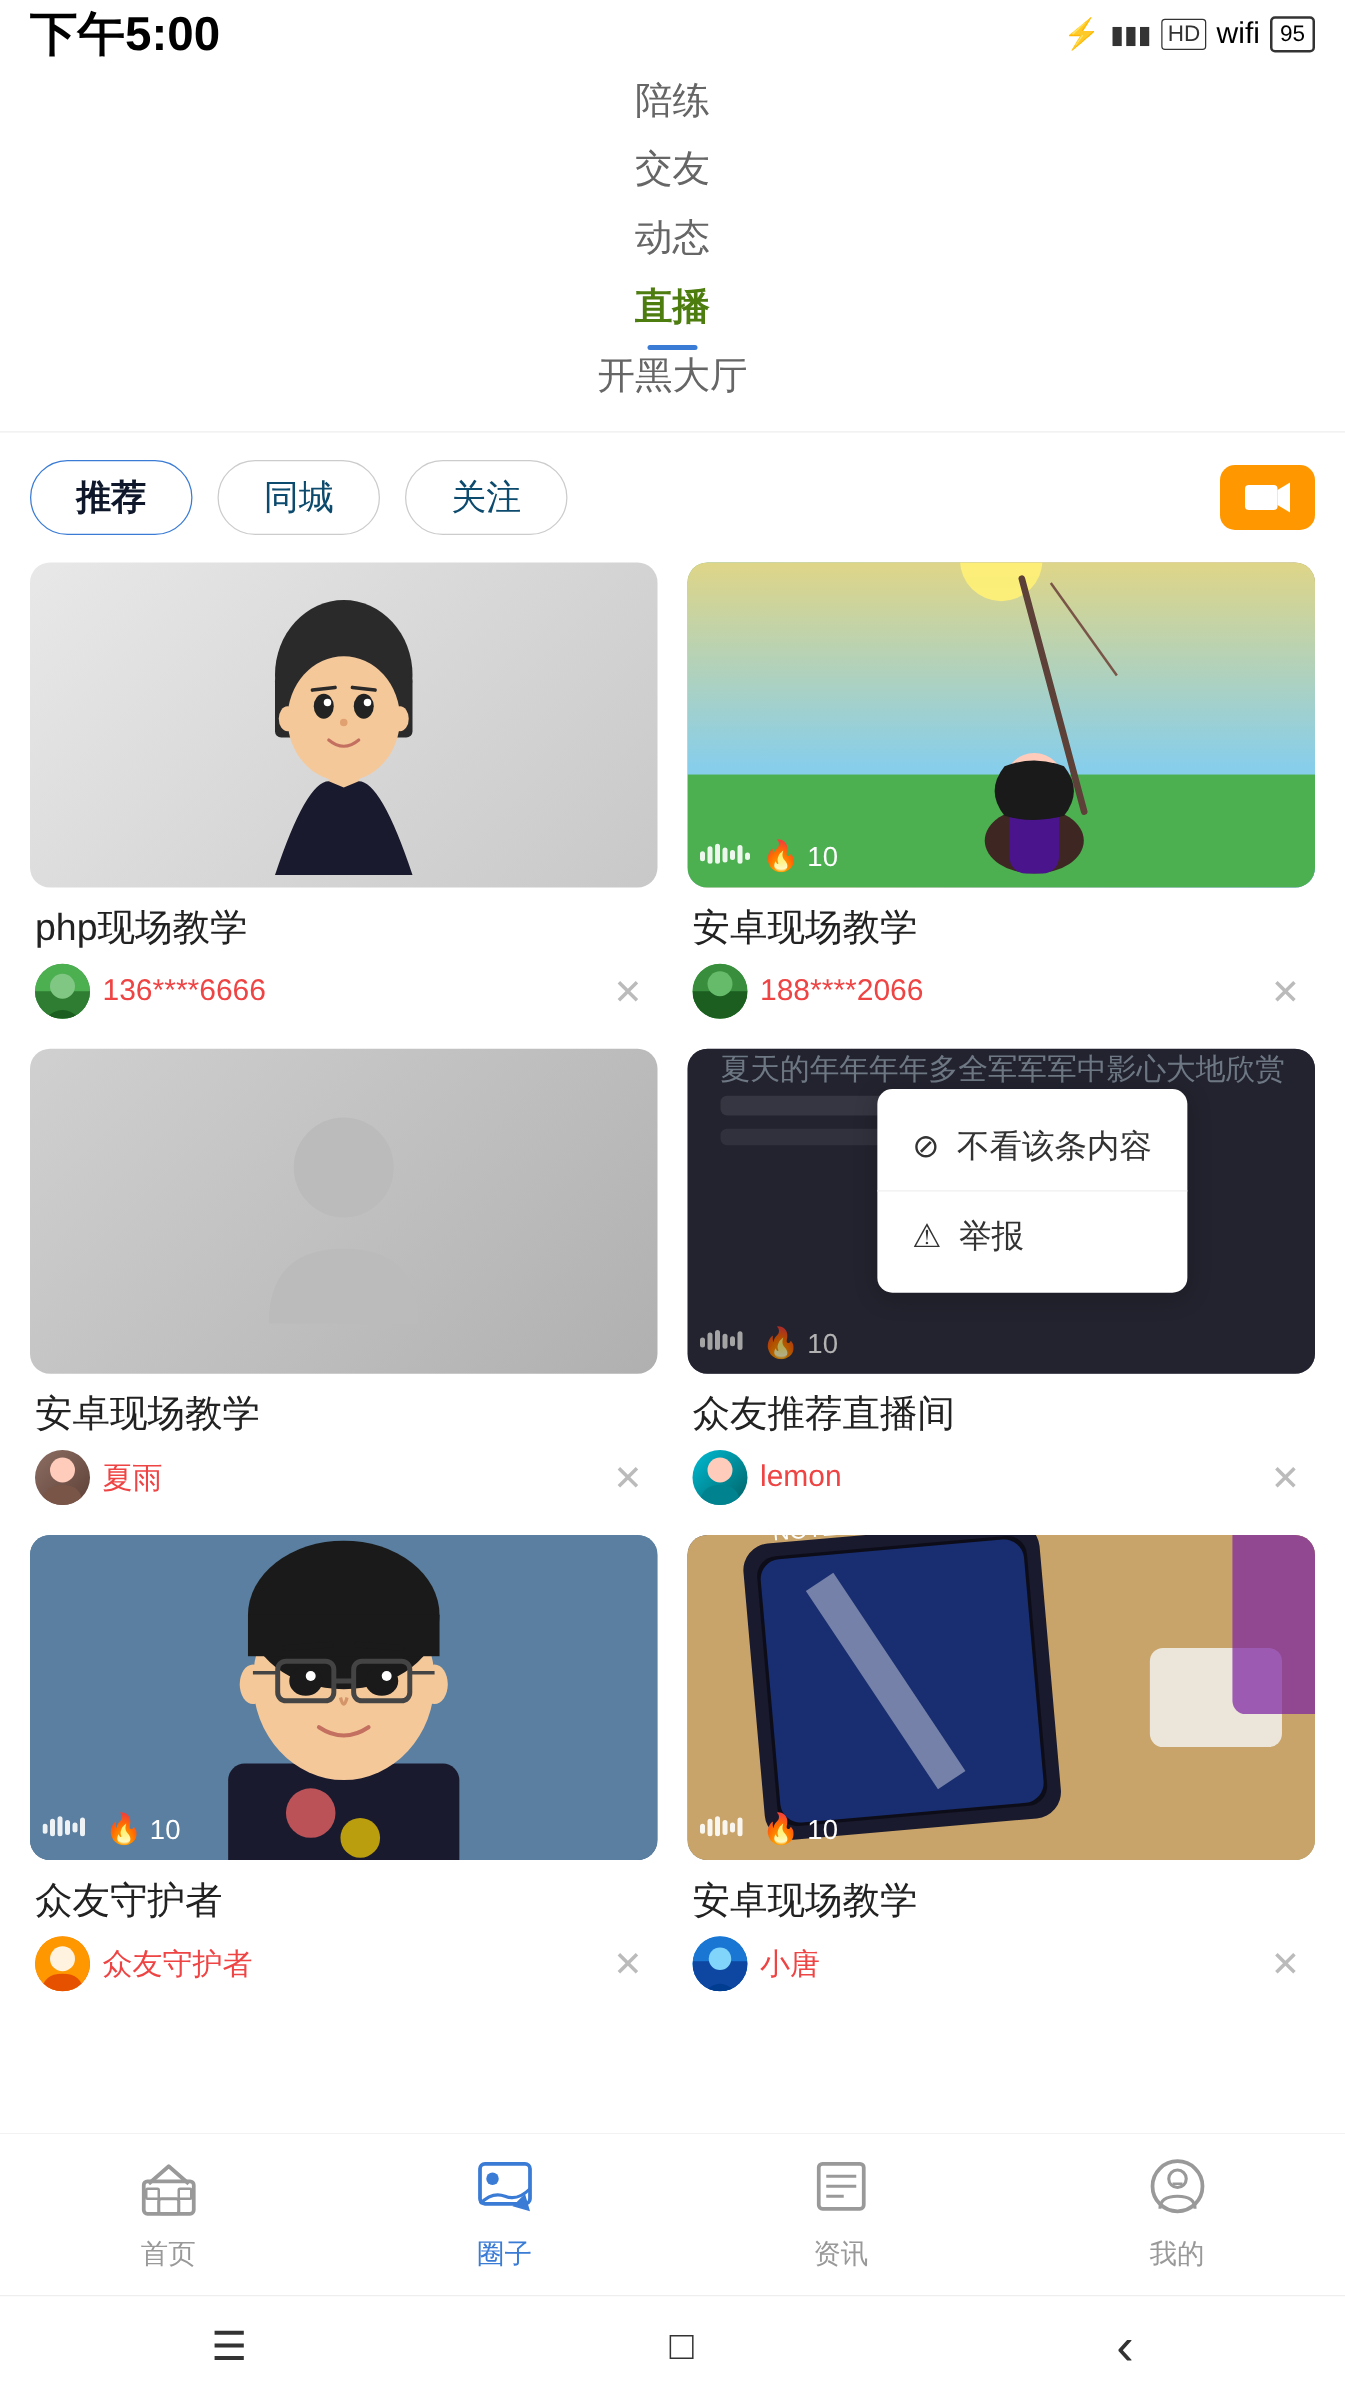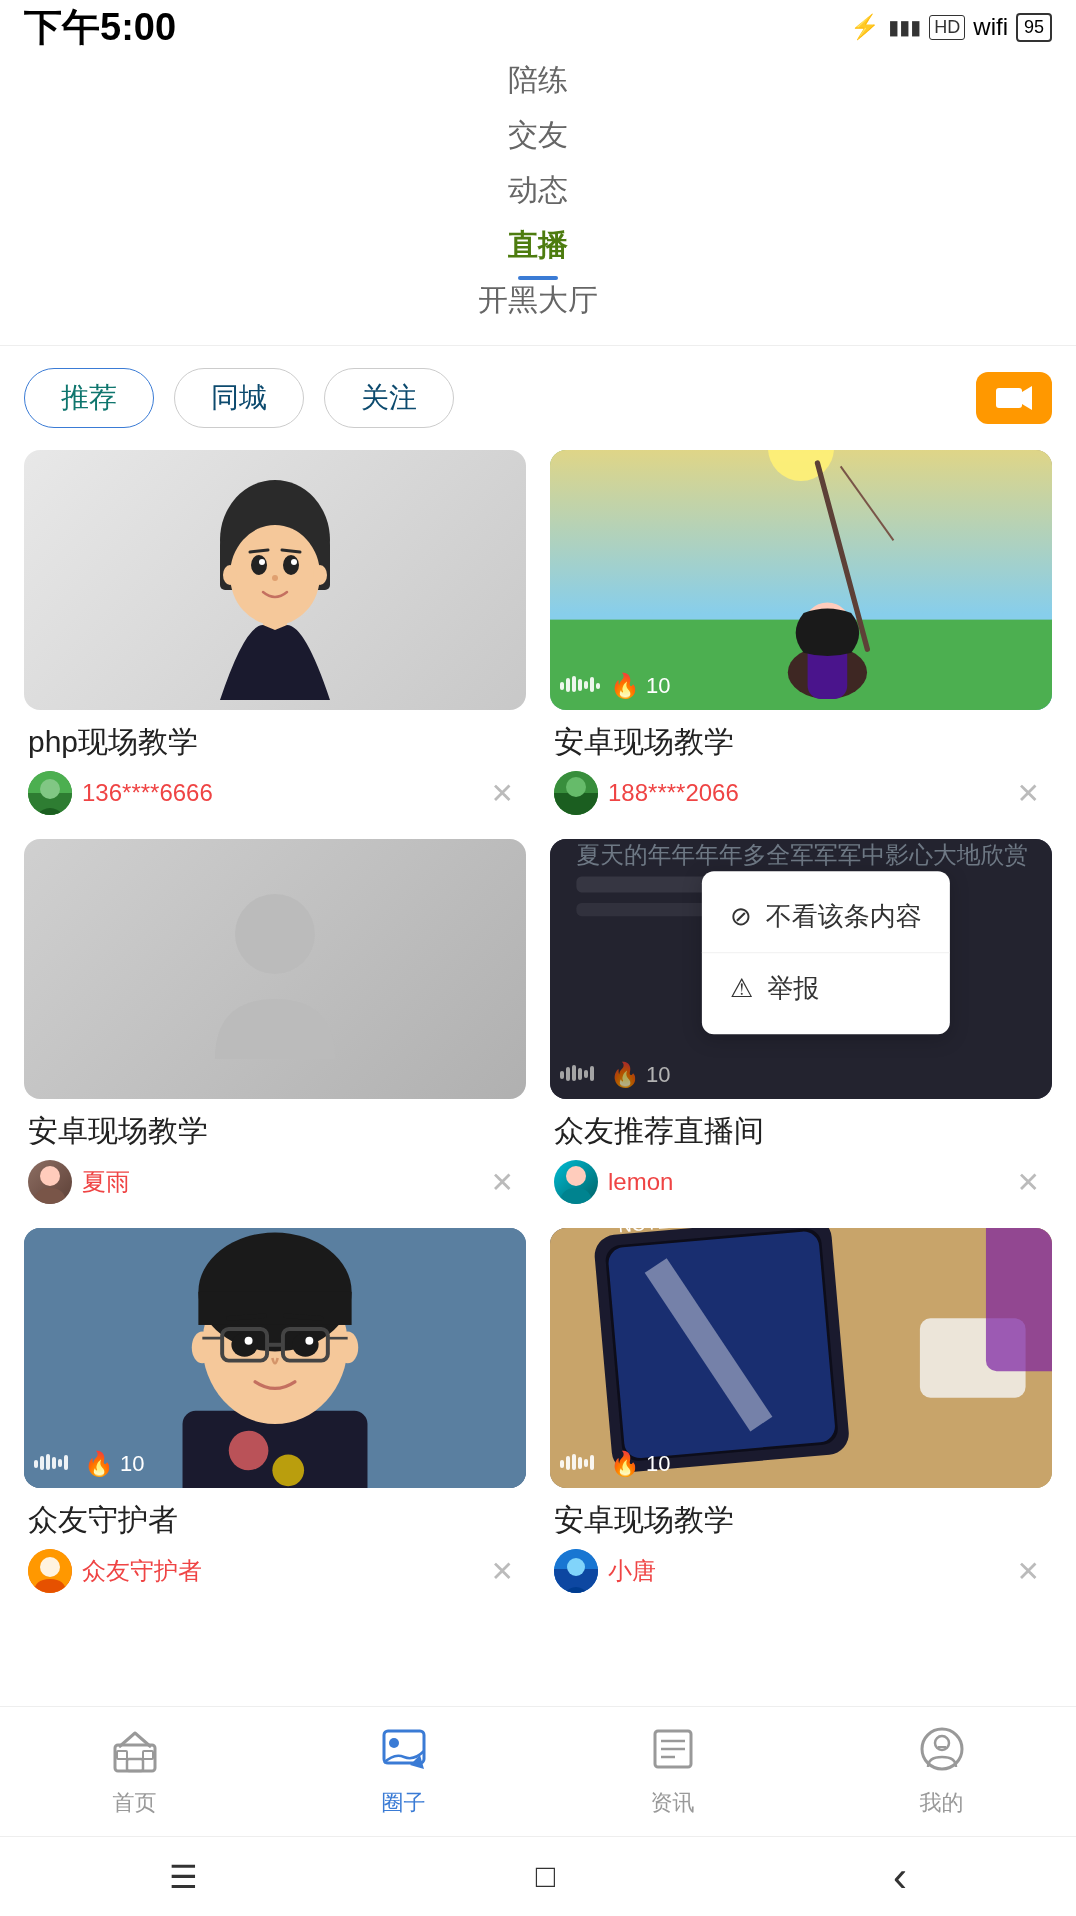--- a/index.html
+++ b/index.html
@@ -76,22 +76,23 @@
       padding: 10px 36px;
       border-radius: 50px;
       font-size: 28px;
       border: 1.5px solid #ccc;
       background: #fff;
       color: #0c4a6e;
       cursor: pointer;
     }
     .filter-btn.active {
       border-color: #3a7bd5;
-      color: #0f766e;
-      background: #fff;
+      color: #0f172a;
+      background: #fff;
+      font-weight: bold;
     }
     .live-btn {
       margin-left: auto;
       background: #ff9800;
       border: none;
       border-radius: 12px;
       padding: 12px 20px;
       display: flex;
       align-items: center;
       gap: 8px;

